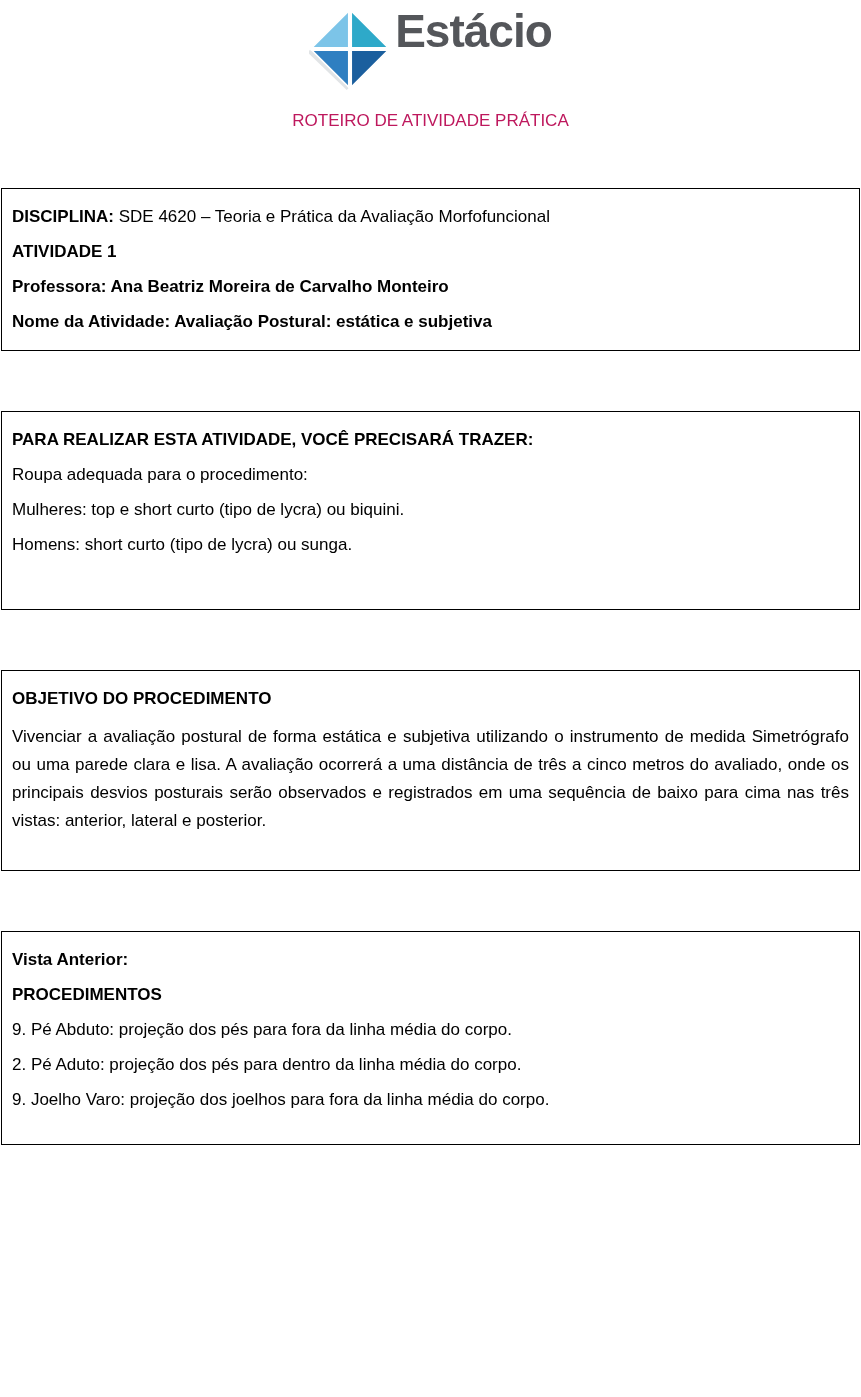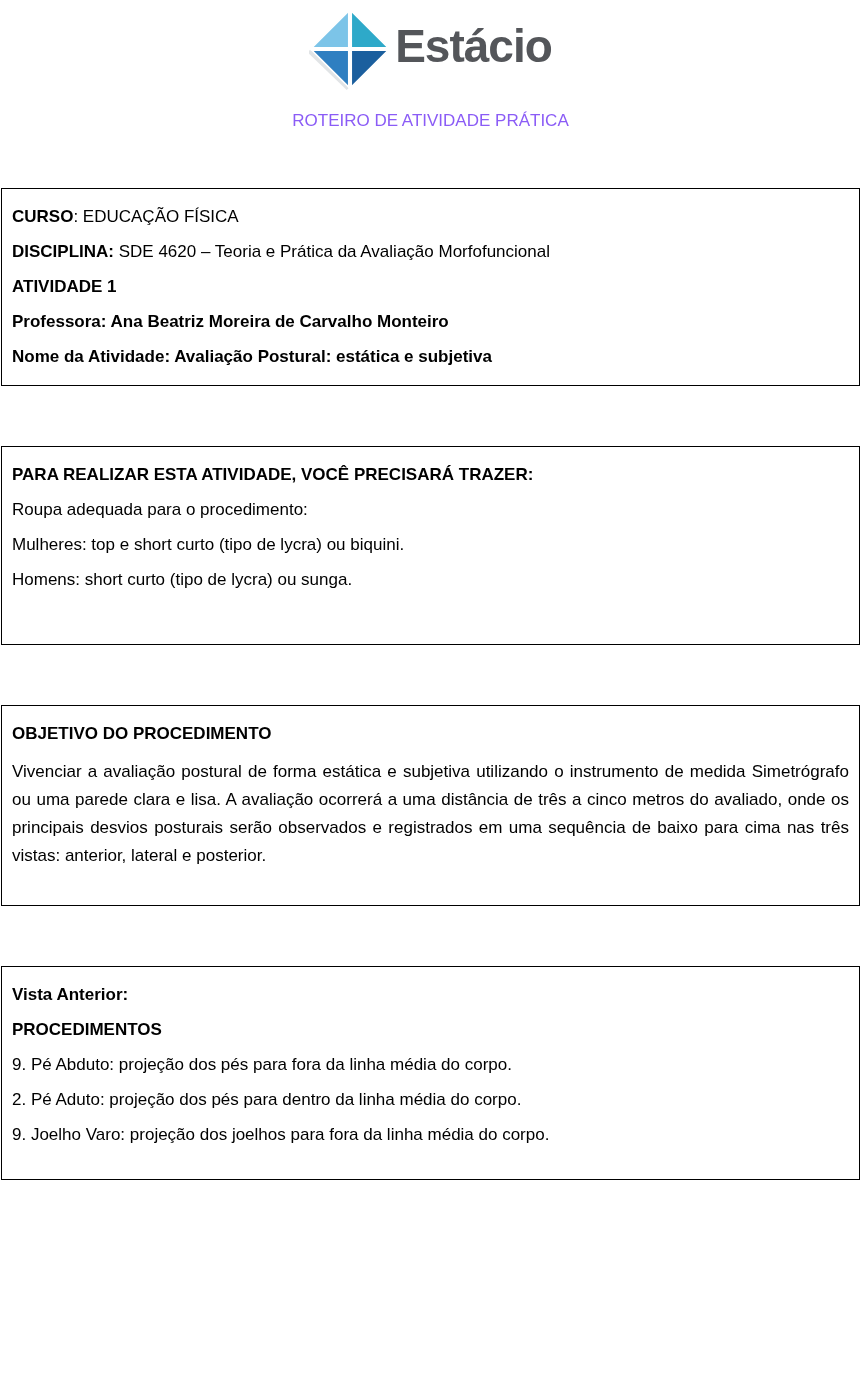--- a/index.html
+++ b/index.html
@@ -9,41 +9,41 @@
     height: 1397px;
     overflow: hidden;
     font-family: "Liberation Sans", sans-serif;
     color: #000000;
   }
   .page { width: 861px; }
 
   
   .logo-row {
     display: flex;
-    align-items: center;
+    align-items: flex-start;
     justify-content: center;
     gap: 4px;
     padding-top: 8px;
     height: 90px;
   }
   .logo-diamond { width: 82px; height: 82px; display: block; }
   .logo-text {
     font-size: 46px;
     font-weight: bold;
     color: #54565a;
     letter-spacing: -1px;
     line-height: 1;
     padding-bottom: 6px;
   }
   .doc-title {
     text-align: center;
     font-size: 17px;
     margin-top: 20px;
     line-height: 22px;
-    color: #8b5cf6;
+    color: #be185d;
   }
 
   
   .box {
     margin: 0 1px;
     border: 1px solid #000000;
     padding: 4px 10px;
     font-size: 17px;
   }
   .box p { margin: 13px 0; line-height: 22px; }
@@ -74,21 +74,20 @@
       <line x1="50" y1="2" x2="50" y2="98" stroke="#ffffff" stroke-width="5"></line>
       <line x1="2" y1="50" x2="98" y2="50" stroke="#ffffff" stroke-width="5"></line>
       <polygon points="50,2 98,50 50,98 2,50" fill="none" stroke="#ffffff" stroke-width="2"></polygon>
     </svg>
     <div class="logo-text">Estácio</div>
   </div>
 
   <div class="doc-title">ROTEIRO DE ATIVIDADE PRÁTICA</div>
 
   <div class="box box1">
-    <p><b>CURSO</b><span>: EDUCAÇÃO FÍSICA</span></p>
     <p><b>DISCIPLINA:</b><span> SDE 4620 – Teoria e Prática da Avaliação Morfofuncional</span></p>
     <p class="hdr">ATIVIDADE 1</p>
     <p class="hdr">Professora: Ana Beatriz Moreira de Carvalho Monteiro</p>
     <p class="hdr">Nome da Atividade:  Avaliação Postural: estática e subjetiva</p>
   </div>
 
   <div class="box box2">
     <p class="hdr">PARA REALIZAR ESTA ATIVIDADE, VOCÊ PRECISARÁ TRAZER:</p>
     <p>Roupa adequada para o procedimento:</p>
     <p>Mulheres: top e short curto (tipo de lycra) ou biquini.</p>

